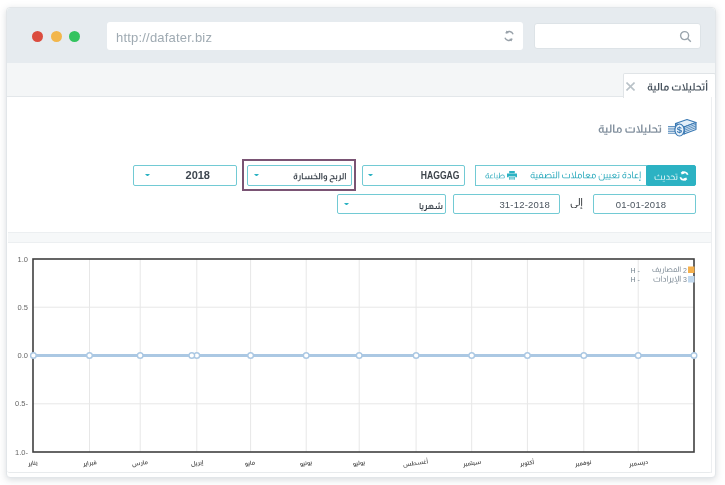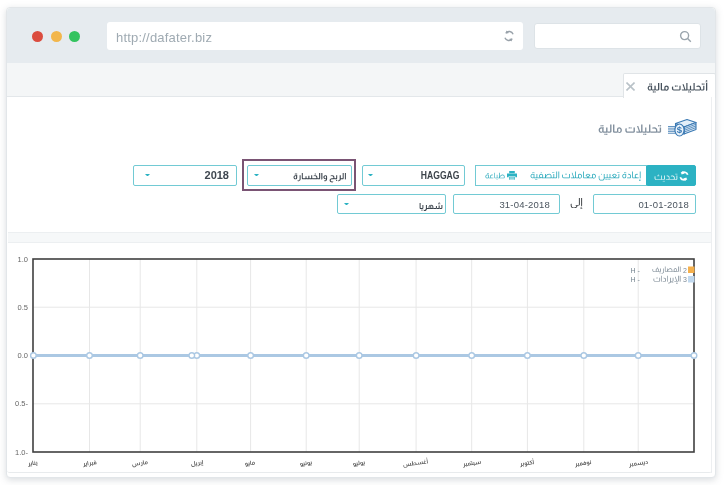--- a/index.html
+++ b/index.html
@@ -51,21 +51,21 @@
 <path d="M2 8.5 h7"></path>
       <path d="M2 10.2 h8"></path>
       <path d="M2 11.9 h9"></path>
       <path d="M2 13.6 h9.5"></path>
       <path d="M2 15.3 h10"></path>
 </g>
 <ellipse cx="13.5" cy="12" rx="4.6" ry="6" fill="#eaf3fb" stroke="#3b79b3" stroke-width="1.2"></ellipse>
 <text x="13.5" y="15.3" font-size="9.5" font-family="Liberation Sans" fill="#3b79b3" text-anchor="middle" font-weight="bold">$</text>
 </svg>
 <div class="abs" style="left:133px;top:164.5px;width:104px;height:21px;background:#fff;border:1px solid #72cad4;border-radius:2px;"></div>
-<div class="abs" style="left:133px;top:169px;width:96px;text-align:right;font-size:11px;font-weight:bold;color:#3f4750">2018</div>
+<div class="abs" style="left:133px;top:169px;width:77px;text-align:right;font-size:11px;font-weight:bold;color:#3f4750">2018</div>
 <svg class="abs" style="left:144.5px;top:173.7px" width="5" height="2.6" viewBox="0 0 5 2.6">
     <path d="M0 0 L5 0 L2.5 2.6 Z" fill="#2cb2c3"></path>
   </svg>
 <div class="abs" style="left:242px;top:159px;width:114px;height:32px;background:#fff;border:2px solid #7a5474;border-radius:0px;"></div>
 <div class="abs" style="left:246.5px;top:164.5px;width:105px;height:21px;background:#fff;border:1px solid #72cad4;border-radius:2px;"></div>
 <svg style="position:absolute;left:293.0px;top:169.3px;overflow:visible;" width="53.5" height="14.9" viewBox="0 -10.2 53.5 14.9">
     <path d="M52.9 -6.1L52.9 -0.2L52.4 0.2L51.9 0.2L51.9 -6.1L52.9 -6.1ZM50.7 -6.1L50.7 -0.9Q50.7 -0.6 50.5 -0.3Q50.2 0.0 49.8 0.0L48.1 0.0L48.1 -0.9L49.5 -0.9Q49.5 -0.9 49.6 -0.9Q49.7 -1.0 49.7 -1.1L49.7 -6.1L50.7 -6.1ZM47.8 -3.9L47.8 -0.9L48.2 -0.9L48.2 0.0L47.8 0.0Q47.7 1.0 47.0 1.6Q46.3 2.0 45.4 2.0Q45.3 2.0 45.1 2.0L44.7 1.5L44.7 1.1Q45.0 1.2 45.2 1.2Q46.7 1.2 46.7 -0.3L46.7 -3.9L47.8 -3.9ZM44.2 -3.9L44.2 -0.9Q44.2 -0.6 44.0 -0.3Q43.7 0.0 43.3 0.0L41.7 0.0L41.7 -0.9L43.0 -0.9Q43.1 -0.9 43.1 -0.9Q43.2 -1.0 43.2 -1.1L43.2 -3.9L44.2 -3.9ZM43.5 0.6Q43.7 0.6 43.9 0.8Q44.1 0.9 44.1 1.2Q44.1 1.4 43.9 1.6Q43.7 1.7 43.5 1.7Q43.3 1.7 43.1 1.6Q43.0 1.4 43.0 1.2Q43.0 0.9 43.1 0.8Q43.3 0.6 43.5 0.6ZM37.7 -3.8Q38.6 -4.0 39.2 -4.0Q40.2 -4.0 40.9 -3.4Q41.4 -2.8 41.4 -1.9L41.4 -1.2Q41.4 -1.0 41.4 -0.9L41.7 -0.9L41.7 0.0L41.5 0.0L41.3 -0.3L41.2 -0.3Q41.1 -0.2 41.0 -0.1Q40.8 0.0 40.5 0.0L38.9 0.0Q38.2 0.0 37.9 0.4Q37.7 0.7 37.7 1.1Q37.7 2.3 39.3 2.3Q39.8 2.3 40.3 2.2L40.3 2.6L39.9 3.1Q39.6 3.2 39.1 3.2Q38.1 3.2 37.5 2.8Q36.6 2.2 36.6 1.1Q36.6 0.2 37.2 -0.3Q37.8 -0.9 39.0 -0.9L40.2 -0.9Q40.4 -0.9 40.4 -1.1L40.4 -1.8Q40.4 -2.4 40.0 -2.8Q39.6 -3.1 39.0 -3.1Q38.6 -3.1 37.7 -2.9L37.7 -3.8ZM33.1 -0.0Q32.7 0.1 32.4 0.1Q31.5 0.1 30.9 -0.6Q30.4 -1.2 30.4 -2.0Q30.4 -2.9 31.0 -3.4Q31.5 -4.0 32.4 -4.0Q33.1 -4.0 33.6 -3.7Q34.1 -3.2 34.1 -2.4L34.1 -0.2Q34.1 0.9 33.4 1.5Q33.0 1.8 32.4 2.0Q32.1 2.0 31.8 2.0Q31.7 2.0 31.5 2.0L31.1 1.5L31.1 1.1Q31.3 1.2 31.6 1.2Q33.0 1.2 33.1 -0.0ZM33.1 -2.4Q33.1 -2.8 32.8 -3.0Q32.7 -3.1 32.4 -3.1Q32.0 -3.1 31.7 -2.8Q31.5 -2.5 31.5 -2.0Q31.5 -1.4 31.8 -1.1Q32.0 -0.8 32.5 -0.8Q32.8 -0.8 33.1 -0.9L33.1 -2.4ZM29.4 -6.1L29.4 -0.2L28.9 0.2L28.3 0.2L28.3 -6.1L29.4 -6.1ZM27.2 -6.1L27.2 -0.9Q27.2 -0.6 26.9 -0.3Q26.7 0.0 26.3 0.0L24.6 0.0L24.6 -0.9L25.9 -0.9Q26.0 -0.9 26.1 -0.9Q26.1 -1.0 26.1 -1.1L26.1 -6.1L27.2 -6.1ZM22.2 -5.8Q22.5 -5.8 22.6 -5.6Q22.8 -5.5 22.8 -5.2Q22.8 -5.0 22.6 -4.8Q22.5 -4.7 22.2 -4.7Q22.0 -4.7 21.9 -4.8Q21.7 -5.0 21.7 -5.2Q21.7 -5.5 21.9 -5.6Q22.0 -5.8 22.2 -5.8ZM20.7 -3.8Q21.5 -4.0 22.2 -4.0Q23.2 -4.0 23.8 -3.4Q24.4 -2.8 24.4 -1.9L24.4 -1.0L24.4 -0.9L24.7 -0.9L24.7 0.0L24.5 0.0L24.2 -0.3L24.2 -0.3Q23.9 0.0 23.5 0.0L19.6 0.0L19.6 -0.9L23.1 -0.9Q23.4 -0.9 23.4 -1.1L23.4 -1.8Q23.4 -2.4 23.0 -2.8Q22.6 -3.1 22.0 -3.1Q21.5 -3.1 20.7 -2.9L20.7 -3.8ZM19.2 -3.9L19.2 -1.1L19.2 -0.9L19.6 -0.9L19.6 0.0L19.3 0.0L19.0 -0.3L19.0 -0.3Q18.7 0.0 18.3 0.0L16.5 0.0L16.2 -0.3L16.2 -0.3Q15.9 0.0 15.4 0.0L13.6 0.0L13.3 -0.3L13.3 -0.3Q13.0 0.0 12.6 0.0L10.2 0.0L10.2 -0.9L12.3 -0.9Q12.5 -0.9 12.5 -1.1L12.5 -2.9L13.5 -2.9L13.5 -1.1Q13.5 -1.0 13.5 -0.9L15.1 -0.9Q15.3 -0.9 15.3 -1.1L15.3 -3.4L16.4 -3.4L16.4 -1.2Q16.4 -1.1 16.3 -1.0Q16.3 -0.9 16.3 -0.9L17.9 -0.9Q18.2 -0.9 18.2 -1.1L18.2 -3.9L19.2 -3.9ZM9.8 -6.1L9.8 -1.1Q9.8 -1.0 9.9 -0.9Q9.9 -0.9 10.0 -0.9L10.2 -0.9L10.2 0.0L9.7 0.0Q9.3 0.0 9.1 -0.2Q8.8 -0.5 8.8 -0.9L8.8 -6.1L9.8 -6.1ZM7.6 -3.9L7.6 -0.2Q7.6 0.9 6.9 1.4Q6.5 1.8 5.9 2.0Q5.6 2.0 5.2 2.0Q5.1 2.0 4.9 2.0L4.5 1.5L4.5 1.1Q4.8 1.2 5.0 1.2Q6.6 1.2 6.6 -0.3L6.6 -3.9L7.6 -3.9ZM2.3 -5.8Q2.5 -5.8 2.7 -5.6Q2.9 -5.5 2.9 -5.2Q2.9 -5.0 2.7 -4.8Q2.5 -4.7 2.3 -4.7Q2.1 -4.7 1.9 -4.8Q1.8 -5.0 1.8 -5.2Q1.8 -5.5 1.9 -5.6Q2.1 -5.8 2.3 -5.8ZM3.6 -5.8Q3.8 -5.8 4.0 -5.6Q4.2 -5.5 4.2 -5.2Q4.2 -5.0 4.0 -4.8Q3.8 -4.7 3.6 -4.7Q3.4 -4.7 3.2 -4.8Q3.1 -5.0 3.1 -5.2Q3.1 -5.5 3.2 -5.6Q3.4 -5.8 3.6 -5.8ZM4.2 -4.1L4.2 -1.5Q4.2 -0.8 3.7 -0.3Q3.2 0.1 2.4 0.1Q1.5 0.1 1.0 -0.5Q0.5 -1.0 0.5 -1.9Q0.5 -2.9 1.1 -3.5Q1.6 -4.0 2.5 -4.0Q2.9 -4.0 3.3 -3.9L3.6 -4.1L4.2 -4.1ZM3.1 -3.0Q2.8 -3.2 2.6 -3.2Q2.1 -3.2 1.8 -2.8Q1.5 -2.5 1.5 -1.9Q1.5 -1.4 1.7 -1.1Q2.0 -0.8 2.4 -0.8Q2.8 -0.8 2.9 -1.0Q3.1 -1.2 3.1 -1.5L3.1 -3.0Z" fill="#3a424b"></path>
   </svg>
 <svg class="abs" style="left:254.0px;top:173.7px" width="5" height="2.6" viewBox="0 0 5 2.6">
     <path d="M0 0 L5 0 L2.5 2.6 Z" fill="#2cb2c3"></path>
@@ -95,26 +95,26 @@
   </svg>
 <svg class="abs" style="left:679px;top:170.5px" width="10" height="10" viewBox="0 0 14 14">
 <g stroke="#ffffff" stroke-width="2.4" fill="none">
 <path d="M12.2 5.4 A5.4 5.4 0 0 0 3.2 3.2"></path>
       <path d="M1.8 8.6 A5.4 5.4 0 0 0 10.8 10.8"></path>
 </g>
 <path d="M4.6 0.2 L3.4 4.8 L8.2 3.6 Z" fill="#ffffff"></path>
 <path d="M9.4 13.8 L10.6 9.2 L5.8 10.4 Z" fill="#ffffff"></path>
 </svg>
 <div class="abs" style="left:593px;top:193.5px;width:103px;height:20.5px;background:#fff;border:1px solid #72cad4;border-radius:2px;"></div>
-<div class="abs" style="left:593px;top:199px;width:96px;text-align:right;font-size:9.5px;color:#4a545e;letter-spacing:0.2px">01-01-2018</div>
+<div class="abs" style="left:593px;top:199px;width:96px;text-align:center;font-size:9.5px;color:#4a545e;letter-spacing:0.2px">01-01-2018</div>
 <svg style="position:absolute;left:569.5px;top:193.4px;overflow:visible;" width="12.5" height="18.4" viewBox="0 -12.6 12.5 18.4">
     <path d="M12.1 -7.5L12.1 -0.1L11.7 0.3L11.2 0.3L11.2 -7.5L12.1 -7.5ZM10.9 2.7Q10.7 2.4 10.7 2.0Q10.7 1.6 10.9 1.4Q11.2 1.1 11.6 1.1Q11.8 1.1 12.1 1.2L12.1 1.6Q11.9 1.6 11.7 1.6Q11.1 1.6 11.1 2.2Q11.1 2.4 11.3 2.5Q11.4 2.7 11.7 2.7L12.4 2.7L12.4 2.9L12.2 3.2L10.4 3.2L10.4 2.7L10.9 2.7ZM9.8 -7.5L9.8 -1.0Q9.8 -0.6 9.5 -0.3Q9.2 0.0 8.8 0.0L7.0 0.0L7.0 -0.7L8.5 -0.7Q8.7 -0.7 8.8 -0.9Q8.9 -1.0 8.9 -1.1L8.9 -7.5L9.8 -7.5ZM1.6 -1.8L1.6 -0.1Q1.6 0.9 2.2 1.3Q2.7 1.8 4.1 1.8Q5.4 1.8 5.9 1.4Q6.5 1.0 6.6 0.0L5.8 0.0L5.4 -0.5L5.4 -0.7L7.7 -0.7L7.7 0.0L7.5 0.0Q7.4 1.3 6.6 1.9Q5.9 2.5 4.7 2.5L3.5 2.5Q2.2 2.5 1.4 1.8Q0.7 1.1 0.7 -0.1L0.7 -1.5L1.2 -1.8L1.6 -1.8Z" fill="#2e3236"></path>
   </svg>
 <div class="abs" style="left:453px;top:193.5px;width:106.5px;height:20.5px;background:#fff;border:1px solid #72cad4;border-radius:2px;"></div>
-<div class="abs" style="left:453px;top:199px;width:97px;text-align:right;font-size:9.5px;color:#4a545e;letter-spacing:0.2px">31-04-2018</div>
+<div class="abs" style="left:453px;top:199px;width:97px;text-align:right;font-size:9.5px;color:#4a545e;letter-spacing:0.2px">31-12-2018</div>
 <div class="abs" style="left:337px;top:193.5px;width:109px;height:20.5px;background:#fff;border:1px solid #72cad4;border-radius:2px;"></div>
 <svg style="position:absolute;left:419.0px;top:198.6px;overflow:visible;" width="24.0" height="14.5" viewBox="0 -9.9 24.0 14.5">
     <path d="M20.2 -6.6Q20.4 -6.6 20.5 -6.5Q20.7 -6.3 20.7 -6.1Q20.7 -5.9 20.5 -5.8Q20.4 -5.6 20.2 -5.6Q20.0 -5.6 19.8 -5.8Q19.7 -5.9 19.7 -6.1Q19.7 -6.3 19.8 -6.5Q20.0 -6.6 20.2 -6.6ZM19.5 -5.6Q19.8 -5.6 19.9 -5.5Q20.1 -5.3 20.1 -5.1Q20.1 -4.9 19.9 -4.7Q19.8 -4.6 19.5 -4.6Q19.3 -4.6 19.2 -4.7Q19.0 -4.9 19.0 -5.1Q19.0 -5.3 19.2 -5.5Q19.3 -5.6 19.5 -5.6ZM20.8 -5.6Q21.0 -5.6 21.2 -5.5Q21.3 -5.3 21.3 -5.1Q21.3 -4.9 21.2 -4.7Q21.0 -4.6 20.8 -4.6Q20.6 -4.6 20.4 -4.7Q20.3 -4.9 20.3 -5.1Q20.3 -5.3 20.4 -5.5Q20.6 -5.6 20.8 -5.6ZM23.4 -3.8L23.4 -0.9Q23.4 -0.5 23.2 -0.3Q22.9 0.0 22.5 0.0L20.8 0.0L20.5 -0.3L20.5 -0.3Q20.2 0.0 19.8 0.0L18.0 0.0L17.7 -0.3L17.7 -0.3Q17.4 0.0 17.0 0.0L14.6 0.0L14.6 -0.8L16.7 -0.8Q16.9 -0.8 16.9 -1.1L16.9 -2.9L17.9 -2.9L17.9 -1.2Q17.9 -1.0 17.9 -0.8L19.4 -0.8Q19.6 -0.8 19.6 -1.1L19.6 -3.3L20.7 -3.3L20.7 -1.1Q20.7 -1.1 20.7 -1.0Q20.7 -0.9 20.7 -0.8L22.2 -0.8Q22.4 -0.8 22.4 -1.1L22.4 -3.8L23.4 -3.8ZM10.3 -3.7Q11.2 -4.1 12.1 -4.1Q13.3 -4.1 13.9 -3.4Q14.4 -2.8 14.4 -1.7L14.4 -1.1Q14.4 -1.0 14.4 -1.0Q14.4 -0.9 14.4 -0.8L14.7 -0.8L14.7 0.0L14.5 0.0L14.2 -0.3L14.2 -0.3Q14.1 -0.2 14.0 -0.1Q13.8 0.0 13.5 0.0L11.5 0.0Q11.1 0.0 10.9 -0.1L10.9 -0.1Q10.7 0.0 10.3 0.0L8.3 0.0L8.3 -0.8L9.8 -0.8Q9.6 -1.0 9.6 -1.3Q9.5 -1.5 9.5 -1.8Q9.5 -2.3 9.7 -2.7Q10.0 -3.0 10.3 -3.2L10.3 -3.7ZM13.4 -1.6Q13.4 -2.5 13.0 -2.9Q12.6 -3.3 11.9 -3.3Q11.5 -3.3 11.1 -3.2Q11.7 -3.2 12.1 -2.7Q12.3 -2.3 12.3 -1.8Q12.3 -1.5 12.3 -1.3Q12.2 -1.0 12.1 -0.8L13.2 -0.8Q13.3 -0.8 13.4 -0.9Q13.4 -1.0 13.4 -1.1L13.4 -1.6ZM10.9 -0.9Q11.2 -1.0 11.3 -1.2Q11.5 -1.4 11.5 -1.8Q11.5 -2.2 11.3 -2.4Q11.2 -2.6 10.9 -2.6Q10.7 -2.6 10.5 -2.4Q10.3 -2.2 10.3 -1.8Q10.3 -1.4 10.5 -1.2Q10.6 -1.0 10.9 -0.9ZM7.9 -3.8L7.9 -0.8L8.3 -0.8L8.3 0.0L7.9 0.0Q7.8 1.0 7.1 1.5Q6.5 2.0 5.7 2.0Q5.5 2.0 5.3 2.0L4.9 1.5L4.9 1.1Q5.2 1.1 5.4 1.1Q6.9 1.1 6.9 -0.3L6.9 -3.8L7.9 -3.8ZM4.4 -3.8L4.4 -0.9Q4.4 -0.6 4.2 -0.3Q4.0 0.0 3.5 0.0L1.9 0.0L1.9 -0.8L3.2 -0.8Q3.3 -0.8 3.4 -0.9Q3.4 -1.0 3.4 -1.1L3.4 -3.8L4.4 -3.8ZM2.6 0.6Q2.9 0.6 3.0 0.8Q3.2 0.9 3.2 1.1Q3.2 1.4 3.0 1.5Q2.9 1.7 2.6 1.7Q2.4 1.7 2.3 1.5Q2.1 1.4 2.1 1.1Q2.1 0.9 2.3 0.8Q2.4 0.6 2.6 0.6ZM3.9 0.6Q4.1 0.6 4.3 0.8Q4.4 0.9 4.4 1.1Q4.4 1.4 4.3 1.5Q4.1 1.7 3.9 1.7Q3.7 1.7 3.5 1.5Q3.4 1.4 3.4 1.1Q3.4 0.9 3.5 0.8Q3.7 0.6 3.9 0.6ZM1.6 -5.9L1.6 -1.1Q1.6 -1.0 1.6 -0.9Q1.7 -0.8 1.8 -0.8L2.0 -0.8L2.0 0.0L1.5 0.0Q1.1 0.0 0.9 -0.2Q0.6 -0.5 0.6 -0.9L0.6 -5.9L1.6 -5.9Z" fill="#3a424b"></path>
   </svg>
 <svg class="abs" style="left:344.0px;top:202.7px" width="5" height="2.6" viewBox="0 0 5 2.6">
     <path d="M0 0 L5 0 L2.5 2.6 Z" fill="#2cb2c3"></path>
   </svg>
 <div class="abs" style="left:8px;top:232px;width:704px;height:11px;background:#f6f8f9;border-top:1px solid #eceff1;border-bottom:1px solid #eceff1;border-radius:0 0 2px 0"></div>
 <div class="abs" style="left:711px;top:97px;width:1px;height:376px;background:#edeff1"></div>
 <div class="abs" style="left:7px;top:243px;width:705px;height:230px;border-bottom:1px solid #e8ebed;border-radius:0 0 3px 3px"></div>

